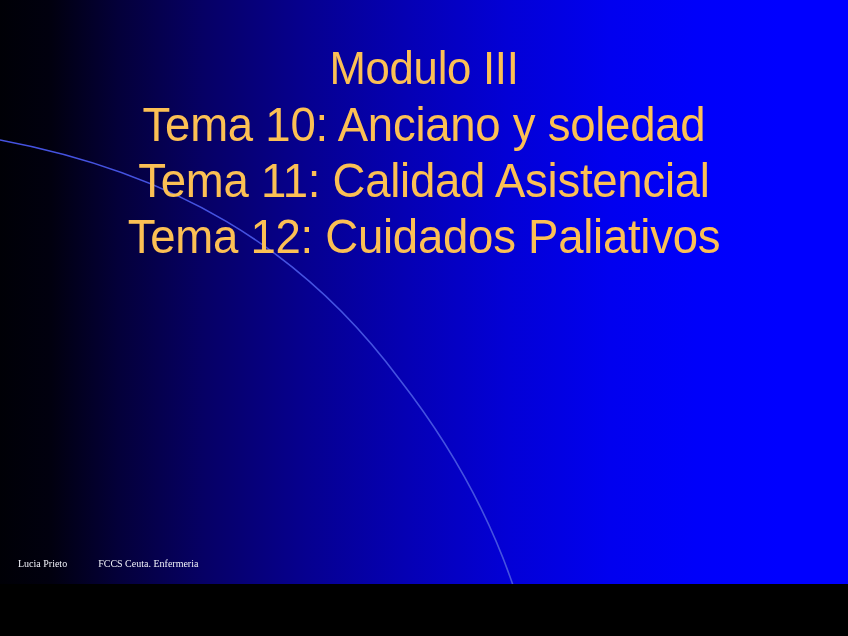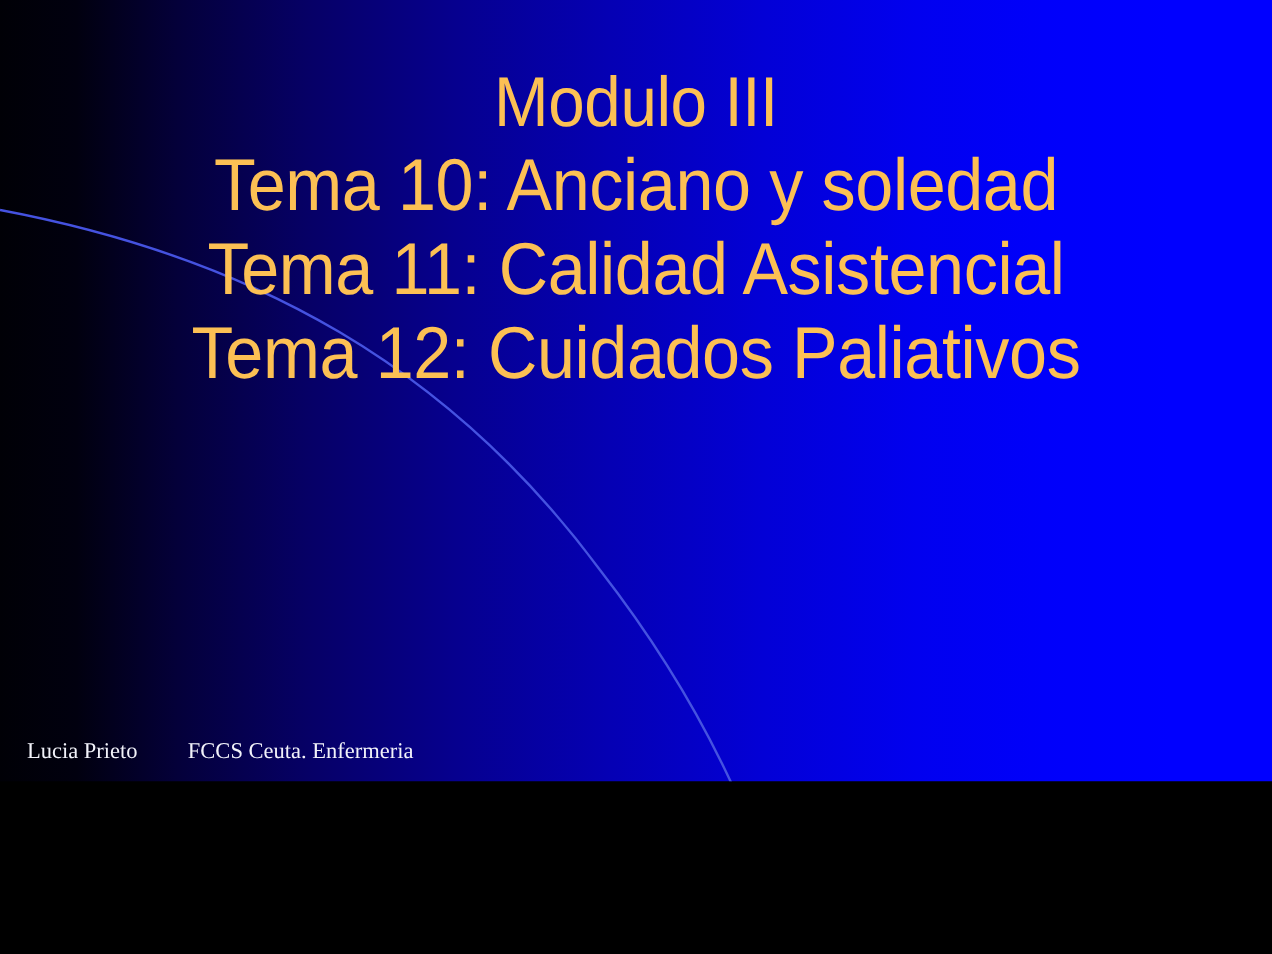--- a/index.html
+++ b/index.html
@@ -3,21 +3,21 @@
 <meta charset="utf-8">
 <style>
   html, body {
     margin: 0;
     padding: 0;
     background: #000000;
   }
   .slide {
     position: relative;
     width: 848px;
-    height: 521px;
+    height: 584px;
     overflow: hidden;
     font-family: "Liberation Sans", sans-serif;
     background: linear-gradient(
         to right,
         #000006 0%,
         #01000f 6%,
         #04003a 14%,
         #060065 24%,
         #06008f 36%,
         #0500b4 48%,
@@ -60,21 +60,21 @@
     font-size: 49px;
   }
 
   
   .footer {
     position: absolute;
     left: 18px;
     bottom: 11px;
     color: #f2f2fa;
     font-family: "Liberation Serif", serif;
-    font-size: 15px;
+    font-size: 10px;
     line-height: 18px;
     white-space: nowrap;
   }
   .footer .gap {
     display: inline-block;
     width: 26px;
   }
 
   .page-number {
     position: absolute;

